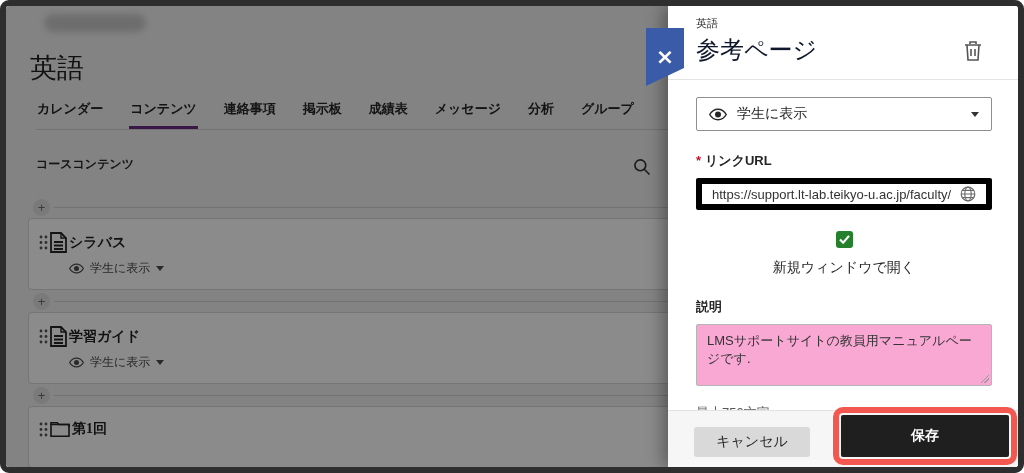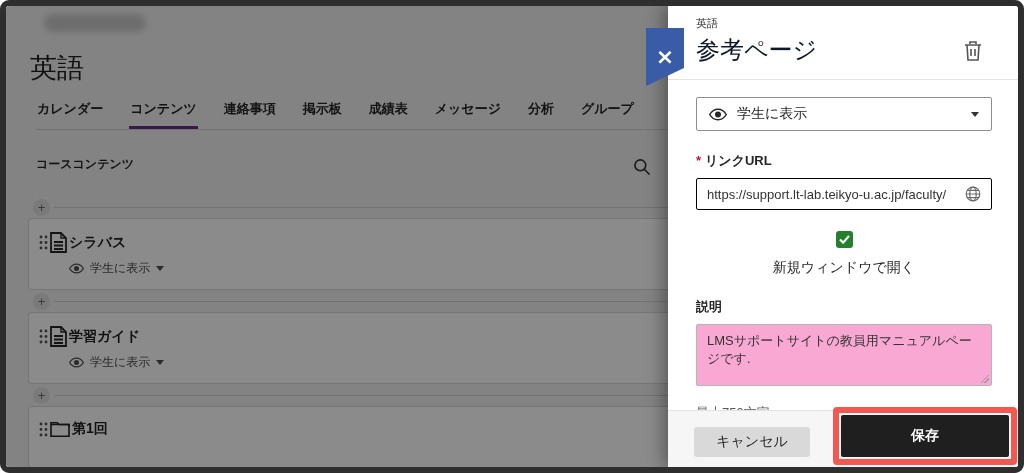--- a/index.html
+++ b/index.html
@@ -22,21 +22,21 @@
   .content-header{position:absolute;left:30px;top:150px;font-size:12px;font-weight:700;}
   .search-btn{position:absolute;right:14px;top:150px;width:22px;height:22px;border:none;background:none;padding:0;}
 
   .list{position:absolute;left:22px;right:0;top:190px;}
   .divider{display:flex;align-items:center;height:22px;}
   .plus{width:17px;height:17px;border-radius:50%;background:#dedede;border:none;color:#6a6a6a;
         font-size:13px;line-height:15px;text-align:center;padding:0;margin-left:5px;flex:0 0 auto;}
   .divider .line{flex:1;height:1px;background:#cfcfcf;margin-left:4px;}
   .card{background:#fdfdfd;border:1px solid #d5d5d5;border-right:none;border-radius:4px 0 0 4px;
         padding:13px 0 12px 10px;min-height:62px;}
-  .card-row{display:flex;align-items:center;gap:1px;}
+  .card-row{display:flex;align-items:center;gap:1px;font-family:Liberation Serif, serif;}
   .drag{display:inline-flex;flex:0 0 auto;}
   .ic{display:inline-flex;flex:0 0 auto;}
   .card-title{font-size:14px;font-weight:700;color:#1f1f1f;}
   .vis-row{display:flex;align-items:center;gap:6px;margin:7px 0 0 30px;font-size:12px;color:#4d4d4d;}
   .caret{width:0;height:0;border-left:4px solid transparent;border-right:4px solid transparent;
          border-top:5px solid #4d4d4d;display:inline-block;}
   .dim{position:absolute;inset:0;background:rgba(0,0,0,0.45);z-index:5;}
 
   
   .panel{position:absolute;left:662px;right:0;top:0;bottom:0;background:#fff;z-index:10;
@@ -50,38 +50,38 @@
   .panel-context{font-size:11px;color:#262626;}
   .panel-title{font-family:"DejaVu Serif","Liberation Serif",serif;font-size:24px;color:#0f172a;margin-top:3px;}
   .trash-btn{position:absolute;right:32px;top:34px;width:22px;height:22px;border:none;background:none;padding:0;}
 
   .panel-body{padding:17px 26px 0 28px;}
   .select{display:flex;align-items:center;gap:10px;height:34px;border:1px solid #8f8f8f;border-radius:2px;
           padding:0 12px;font-size:14px;background:#fff;cursor:pointer;}
   .select .caret{margin-left:auto;border-top-color:#333;}
   .field-label{margin-top:21px;font-size:13px;font-weight:700;display:flex;gap:4px;align-items:baseline;}
   .req{color:#c8102e;font-weight:700;}
-  .text-input{display:flex;align-items:center;height:32px;border:1px solid #000000;border-radius:2px;
+  .text-input{display:flex;align-items:center;height:32px;border:6px solid #000000;border-radius:2px;
               margin-top:8px;padding:0 10px;font-size:13px;color:#333;background:#fff;}
   .text-input .val{flex:1;overflow:hidden;white-space:nowrap;}
   .chk-row{display:flex;align-items:center;gap:11px;margin-top:21px;font-size:14px;cursor:pointer;flex-direction:column;}
   .chk{width:17px;height:17px;border-radius:3px;background:var(--checkbox-green,#24802C);
        display:inline-flex;align-items:center;justify-content:center;flex:0 0 auto;}
   .textarea{margin-top:8px;height:62px;border:1px solid #b5b5b5;border-radius:2px;padding:7px 10px;
             font-size:13px;color:#333;position:relative;background:#f9a8d4;}
   .resize-handle{position:absolute;right:2px;bottom:2px;width:9px;height:9px;
       background:linear-gradient(135deg,transparent 50%,#999 50%,#999 58%,transparent 58%,transparent 72%,#999 72%,#999 80%,transparent 80%);}
   .max-note{margin-top:18px;font-size:13px;color:#595959;}
 
   .panel-footer{position:absolute;left:0;right:0;bottom:0;height:57px;background:#f6f6f6;
                 border-top:1px solid #e2e2e2;}
   .cancel-btn{position:absolute;left:26px;top:16px;width:116px;height:30px;background:#d9d9d9;border:none;
               border-radius:3px;font-size:14px;color:#262626;font-family:inherit;}
   .annotation{position:absolute;right:1px;bottom:2px;width:184px;height:58px;
-              border:6px solid var(--annotation-red,#F2584F);border-radius:4px;padding:2px;z-index:15;}
+              border:6px solid var(--annotation-red,#F2584F);border-radius:10px;padding:2px;z-index:15;}
   .save-btn{width:100%;height:100%;background:var(--save-black,#1F1F1F);color:#fff;border:none;border-radius:2px;
             font-size:14px;font-weight:700;font-family:inherit;}
 
   svg{display:block;}
 </style>
 </head>
 <body>
 
 <div class="frame">
 

